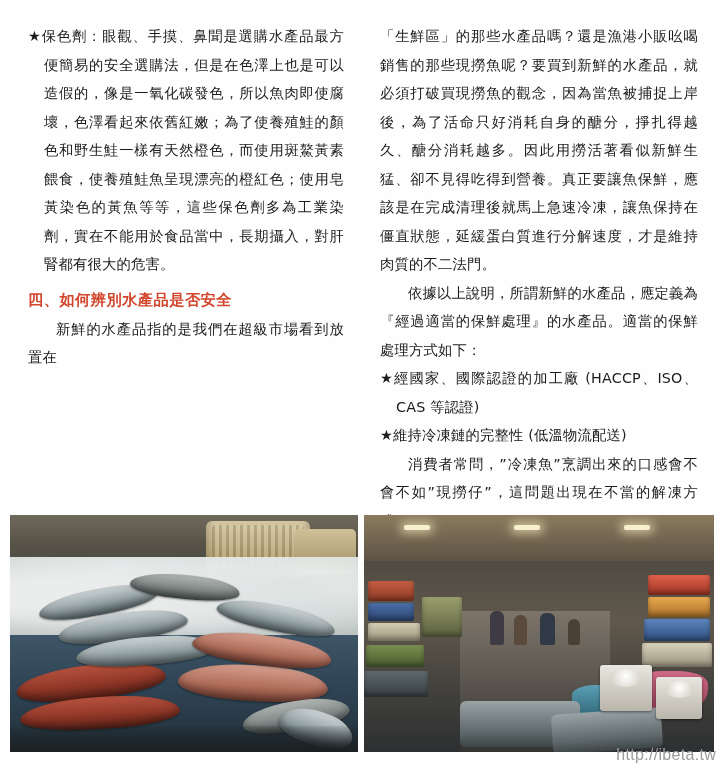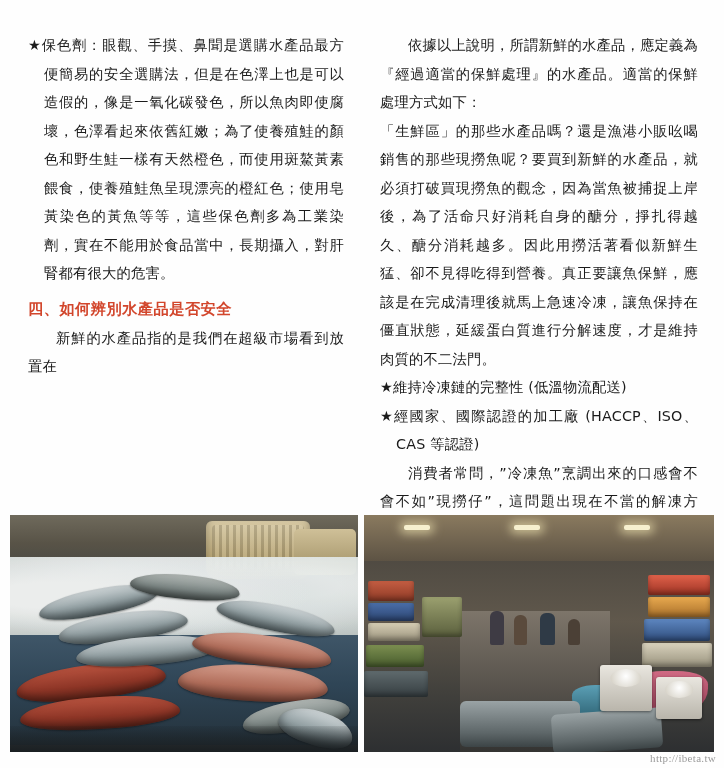--- a/index.html
+++ b/index.html
@@ -24,21 +24,20 @@
     background: #fefefe;
   }
 
   .columns {
     position: absolute;
     left: 0; top: 0;
     width: 724px;
     height: 512px;
     display: flex;
     gap: 0px;
-    margin-top: 9px;
   }
 
   .col {
     box-sizing: border-box;
     padding: 22px 18px 0 28px;
     width: 362px;
   }
   .col.right {
     padding-left: 18px;
     padding-right: 26px;
@@ -183,44 +182,44 @@
   .pr-fishpile {
     position:absolute;
     background: linear-gradient(180deg,#9aa3a5,#5d6668 70%,#3c4446);
     border-radius: 6px;
   }
 
   .watermark {
     position: absolute;
     right: 8px;
     bottom: 4px;
-    font-size: 11px;
+    font-size: 16px;
     color: #9b9b9b;
-    font-family: Liberation Serif, serif;
+    font-family: Liberation Sans, sans-serif;
     letter-spacing: .3px;
   }
 </style>
 </head>
 <body>
 
 <div class="page">
 
   <div class="columns">
 
     <div class="col left">
       <p class="para star-item">★保色劑：眼觀、手摸、鼻聞是選購水產品最方便簡易的安全選購法，但是在色澤上也是可以造假的，像是一氧化碳發色，所以魚肉即使腐壞，色澤看起來依舊紅嫩；為了使養殖鮭的顏色和野生鮭一樣有天然橙色，而使用斑鰲黃素餵食，使養殖鮭魚呈現漂亮的橙紅色；使用皂黃染色的黃魚等等，這些保色劑多為工業染劑，實在不能用於食品當中，長期攝入，對肝腎都有很大的危害。</p>
       <p class="heading">四、如何辨別水產品是否安全</p>
       <p class="para indent">新鮮的水產品指的是我們在超級市場看到放置在</p>
     </div>
 
     <div class="col right">
+      <p class="para">「生鮮區」的那些水產品嗎？還是漁港小販吆喝銷售的那些現撈魚呢？要買到新鮮的水產品，就必須打破買現撈魚的觀念，因為當魚被捕捉上岸後，為了活命只好消耗自身的醣分，掙扎得越久、醣分消耗越多。因此用撈活著看似新鮮生猛、卻不見得吃得到營養。真正要讓魚保鮮，應該是在完成清理後就馬上急速冷凍，讓魚保持在僵直狀態，延緩蛋白質進行分解速度，才是維持肉質的不二法門。</p>
       <p class="para indent">依據以上說明，所謂新鮮的水產品，應定義為『經過適當的保鮮處理』的水產品。適當的保鮮處理方式如下：</p>
-      <p class="para">「生鮮區」的那些水產品嗎？還是漁港小販吆喝銷售的那些現撈魚呢？要買到新鮮的水產品，就必須打破買現撈魚的觀念，因為當魚被捕捉上岸後，為了活命只好消耗自身的醣分，掙扎得越久、醣分消耗越多。因此用撈活著看似新鮮生猛、卻不見得吃得到營養。真正要讓魚保鮮，應該是在完成清理後就馬上急速冷凍，讓魚保持在僵直狀態，延緩蛋白質進行分解速度，才是維持肉質的不二法門。</p>
+      <p class="para star-item">★經國家、國際認證的加工廠 (HACCP、ISO、CAS 等認證)</p>
       <p class="para star-item">★維持冷凍鏈的完整性 (低溫物流配送)</p>
-      <p class="para star-item">★經國家、國際認證的加工廠 (HACCP、ISO、CAS 等認證)</p>
       <p class="para indent">消費者常問，”冷凍魚”烹調出來的口感會不會不如”現撈仔”，這問題出現在不當的解凍方式。</p>
       <p class="para">過往的習慣，將整隻魚放在室溫中或冰箱中，從中午</p>
     </div>
 
   </div>
 
   <div class="photos">
 
     <div class="photo photo-left">
       <div class="pl-bg"></div>

